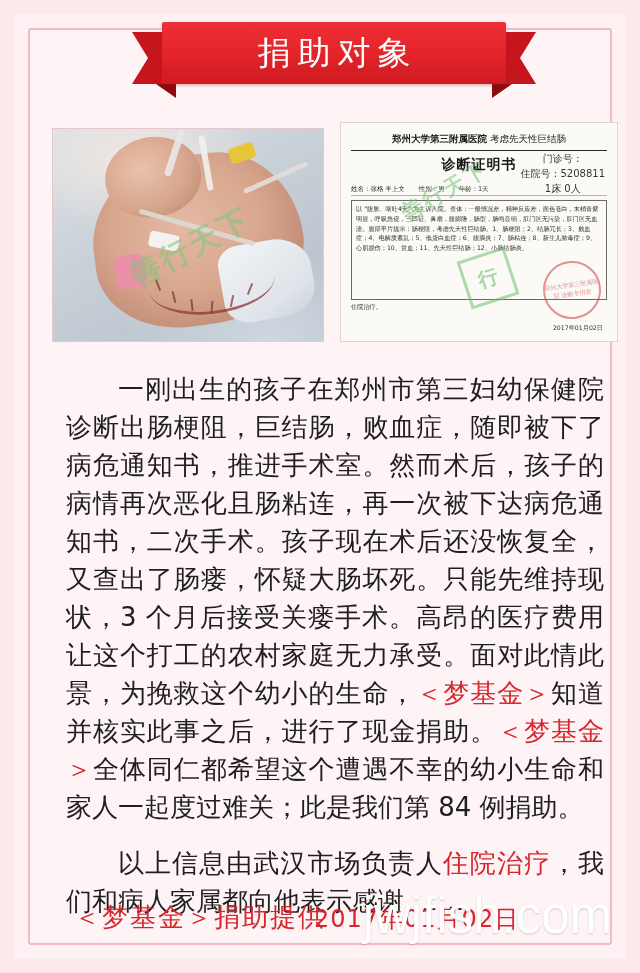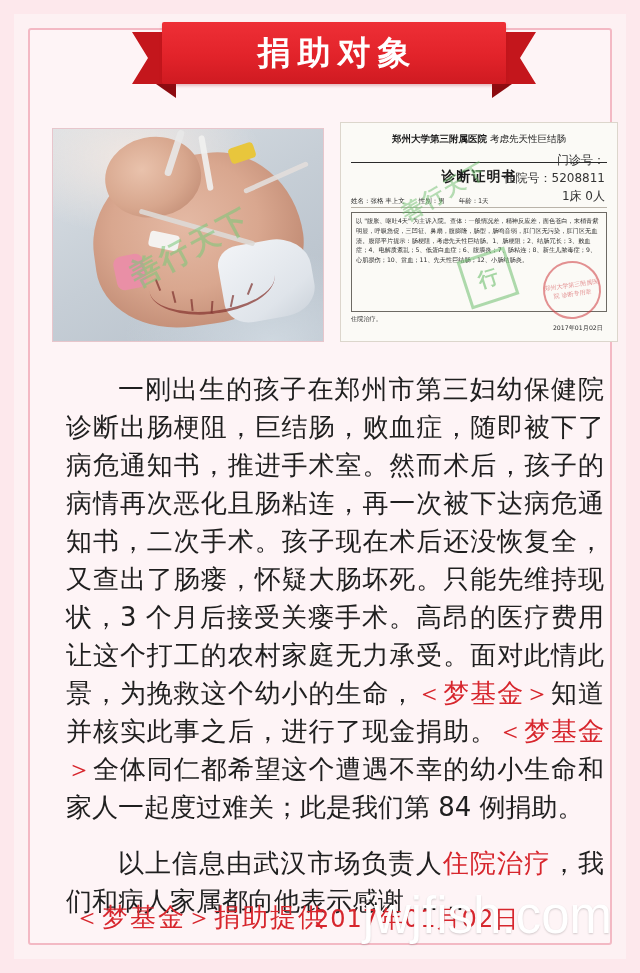--- a/index.html
+++ b/index.html
@@ -74,21 +74,21 @@
     background: linear-gradient(180deg, #ee2f36 0%, #e2232a 55%, #cf1a21 100%);
     border-radius: 2px;
     box-shadow: 0 2px 3px rgba(150, 20, 30, 0.25);
     display: flex;
     align-items: center;
     justify-content: center;
   }
   .banner-title {
     color: #ffffff;
     font-size: 33px;
-    font-weight: bold;
+    font-weight: normal;
     letter-spacing: 7px;
     text-indent: 7px;
     font-family: "DejaVu Sans", "Liberation Sans", sans-serif;
   }
 
   
   .media-row {
     position: absolute;
     left: 38px;
     top: 108px;
@@ -215,21 +215,21 @@
     overflow: hidden;
   }
   .cert-head {
     display: flex;
     justify-content: center;
     align-items: flex-end;
     gap: 3px;
     padding-top: 10px;
     border-bottom: 1px solid #2a2a2a;
     margin: 0 10px 0 10px;
-    padding-bottom: 16px;
+    padding-bottom: 4px;
   }
   .cert-hosp {
     font-size: 9.5px;
     color: #1a1a1a;
     font-family: "DejaVu Sans", "Liberation Sans", sans-serif;
     white-space: nowrap;
   }
   .cert-hosp.b { font-weight: bold; }
   .cert-sub {
     text-align: center;
@@ -237,24 +237,24 @@
     font-weight: bold;
     color: #1a1a1a;
     margin-top: 5px;
     letter-spacing: 1px;
     font-family: "DejaVu Sans", "Liberation Sans", sans-serif;
   }
   .cert-meta {
     position: absolute;
     right: 12px;
     top: 28px;
-    font-size: 12px;
+    font-size: 10px;
     color: #333;
     line-height: 1.5;
-    text-align: right;
+    text-align: center;
     font-family: "DejaVu Sans", "Liberation Sans", sans-serif;
   }
   .cert-fields {
     margin: 10px 10px 0 10px;
     font-size: 6.5px;
     color: #2a2a2a;
     line-height: 1.6;
     font-family: Liberation Sans, sans-serif;
     text-align: center;
   }

